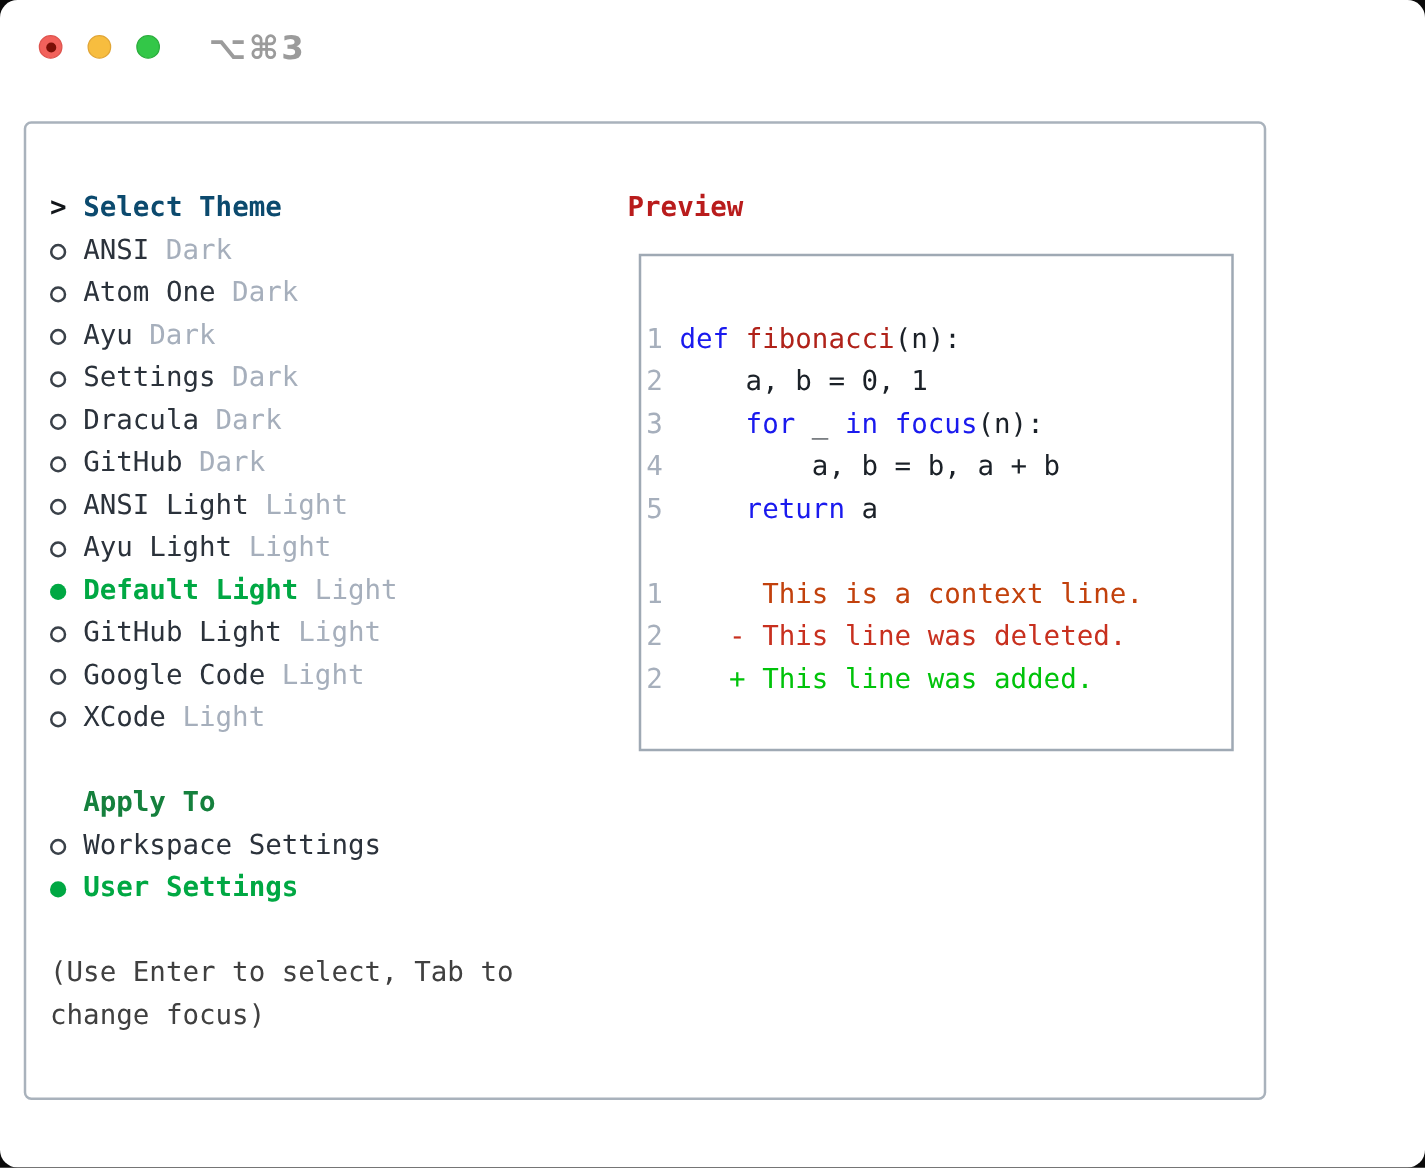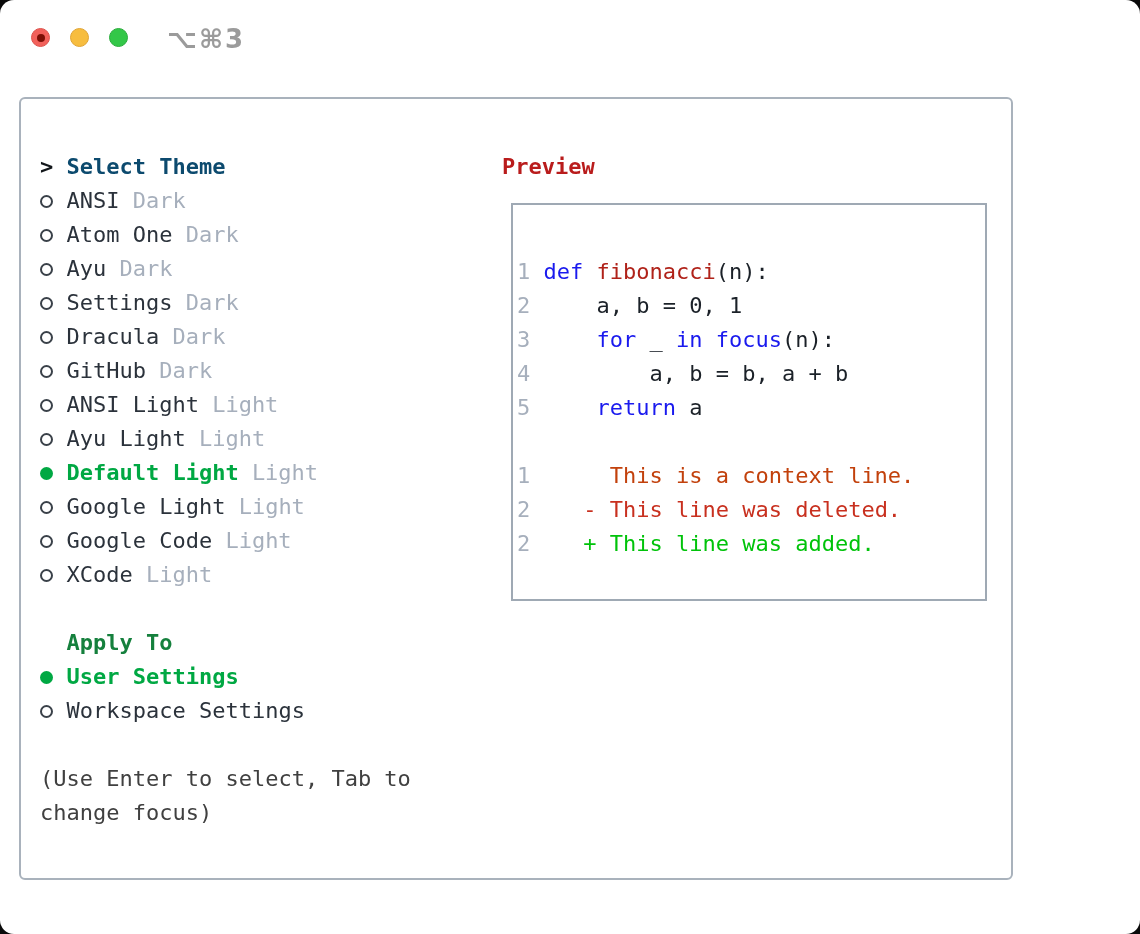--- a/index.html
+++ b/index.html
@@ -103,43 +103,43 @@
 
   <div class="row item">
     <span class="marker"><span class="circle"></span></span><span class="name">Ayu Light</span><span class="variant">Light</span>
   </div>
 
   <div class="row item selected">
     <span class="marker"><span class="circle"></span></span><span class="name">Default Light</span><span class="variant">Light</span>
   </div>
 
   <div class="row item">
-    <span class="marker"><span class="circle"></span></span><span class="name">Google Light</span><span class="variant">Light</span>
+    <span class="marker"><span class="circle"></span></span><span class="name">GitHub Light</span><span class="variant">Light</span>
   </div>
 
   <div class="row item">
     <span class="marker"><span class="circle"></span></span><span class="name">Google Code</span><span class="variant">Light</span>
   </div>
 
   <div class="row item">
     <span class="marker"><span class="circle"></span></span><span class="name">XCode</span><span class="variant">Light</span>
   </div>
 </div>
 
       <div class="spacer"></div>
 
       <div class="row apply-title">Apply To</div>
 
       <div id="apply-list">
+  <div class="row item">
+    <span class="marker"><span class="circle"></span></span><span class="label">Workspace Settings</span>
+  </div>
+
   <div class="row item selected">
     <span class="marker"><span class="circle"></span></span><span class="label">User Settings</span>
-  </div>
-
-  <div class="row item">
-    <span class="marker"><span class="circle"></span></span><span class="label">Workspace Settings</span>
   </div>
 </div>
 
       <div class="spacer"></div>
 
       <div class="row hint">(Use Enter to select, Tab to</div>
       <div class="row hint">change focus)</div>
     </div>
 
     <div class="preview-title">Preview</div>

